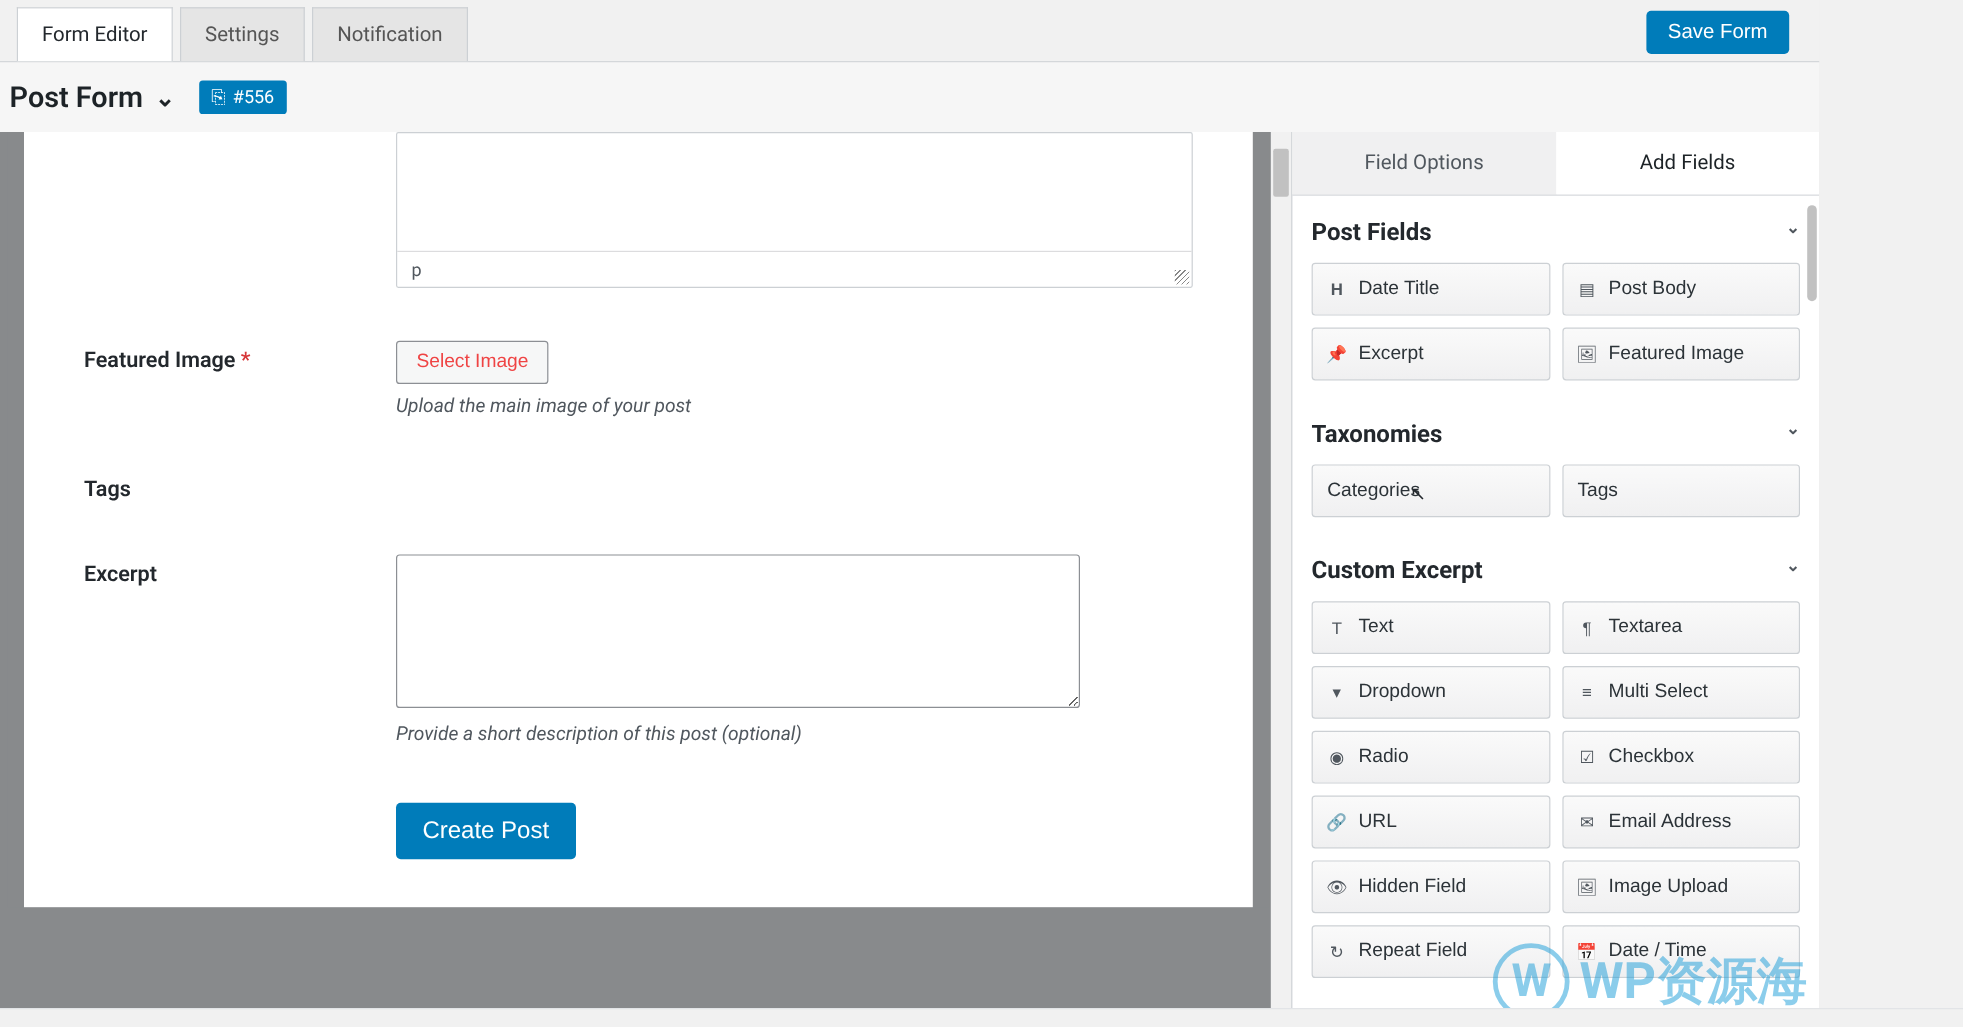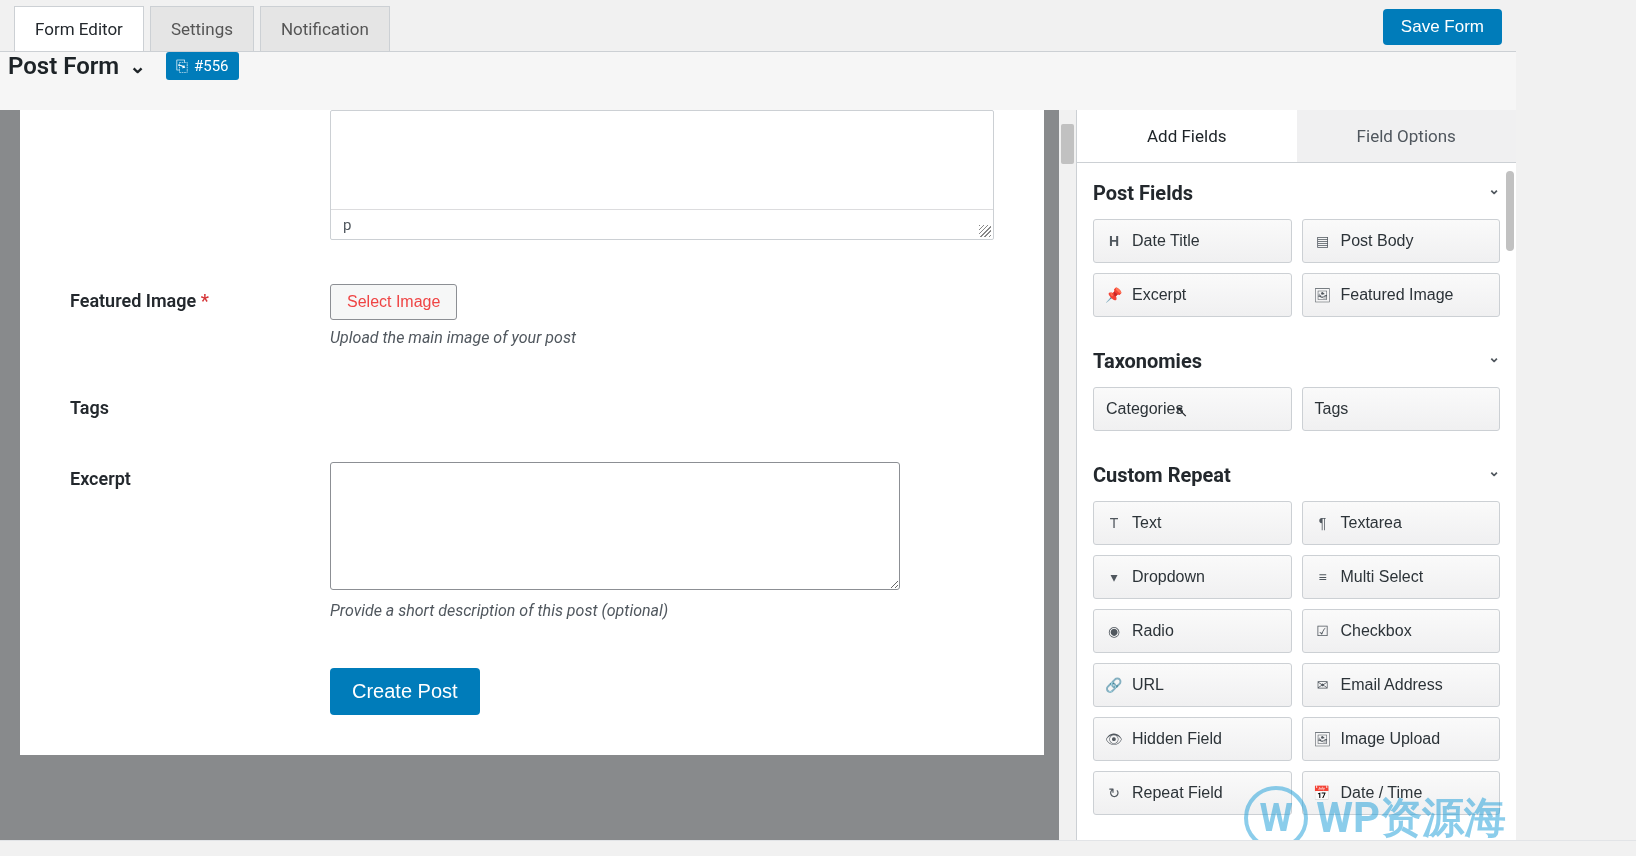--- a/index.html
+++ b/index.html
@@ -3,23 +3,23 @@
 <meta charset="utf-8">
 <style>
 * { box-sizing: border-box; margin: 0; padding: 0; }
 body { font-family: -apple-system, BlinkMacSystemFont, "Segoe UI", Roboto, sans-serif; font-size: 14px; color: #23282d; background: #f1f1f1; overflow: hidden; }
 .app { width: 1516px; height: 856px; display: flex; flex-direction: column; background: #f1f1f1; }
 
 .topbar { height: 52px; background: #f1f1f1; border-bottom: 1px solid #ccd0d4; display: flex; align-items: flex-end; padding-left: 14px; }
 .tab { padding: 12px 20px; font-size: 17px; color: #555; border: 1px solid #ccd0d4; border-bottom: none; background: #e5e5e5; cursor: pointer; margin-right: 6px; border-radius: 0; }
 .tab.active { background: #fff; color: #23282d; }
 .topbar .spacer { flex: 1; }
-.save-btn { background: #007cba; color: #fff; border: none; padding: 8px 18px; font-size: 17px; border-radius: 4px; margin-right: 14px; margin-bottom: 6px; cursor: pointer; }
-
-.subbar { height: 58px; display: flex; align-items: flex-start; padding: 0 0 0 8px; background: #f6f6f6; }
+.save-btn { background: #007cba; color: #fff; border: none; padding: 8px 18px; font-size: 17px; border-radius: 4px; margin-right: 25px; margin-bottom: 6px; cursor: pointer; }
+
+.subbar { height: 58px; display: flex; align-items: center; padding: 0 0 0 8px; background: #f6f6f6; }
 .form-title { font-size: 24px; font-weight: 600; color: #1d2327; display: flex; align-items: center; gap: 10px; }
 .chev { font-size: 20px; }
 .badge { background: #007cba; color: #fff; padding: 5px 10px; border-radius: 3px; font-size: 15px; margin-left: 20px; display: inline-flex; align-items: center; gap: 6px; }
 
 .body { flex: 1; display: flex; overflow: hidden; }
 
 .canvas-wrap { flex: 1; position: relative; overflow: hidden; background: #888a8c; padding: 0 6px 0 6px; }
 .canvas-scroll { position: absolute; inset: 0 18px 0 6px; overflow-y: auto; }
 .canvas-outer { margin: 0 0 0 0; background: #888a8c; padding: 0 14px; }
 .canvas { background: #fff; padding: 0 50px 40px 50px; margin: 0 auto; }
@@ -126,22 +126,22 @@
           </div>
         </div>
       </div>
       <div class="scrollbar-v">
         <div class="thumb"></div>
       </div>
     </div>
 
     <div class="sidebar">
       <div class="side-tabs">
+        <div class="side-tab">Field Options</div>
         <div class="side-tab active">Add Fields</div>
-        <div class="side-tab">Field Options</div>
       </div>
       <div class="side-content">
         <div class="section-head">
           <span>Post Fields</span>
           <span class="chev-s">⌄</span>
         </div>
         <div class="field-grid">
           <button class="field-btn">
               <span class="icon">
                 <b>H</b>
@@ -169,21 +169,21 @@
         <div class="field-grid">
           <button class="field-btn">
               <span>Categories</span>
             </button>
           <button class="field-btn">
               <span>Tags</span>
             </button>
         </div>
 
         <div class="section-head">
-          <span>Custom Repeat</span>
+          <span>Custom Excerpt</span>
           <span class="chev-s">⌄</span>
         </div>
         <div class="field-grid">
           <button class="field-btn">
               <span class="icon">T</span>
               <span>Text</span>
             </button>
           <button class="field-btn">
               <span class="icon">¶</span>
               <span>Textarea</span>

